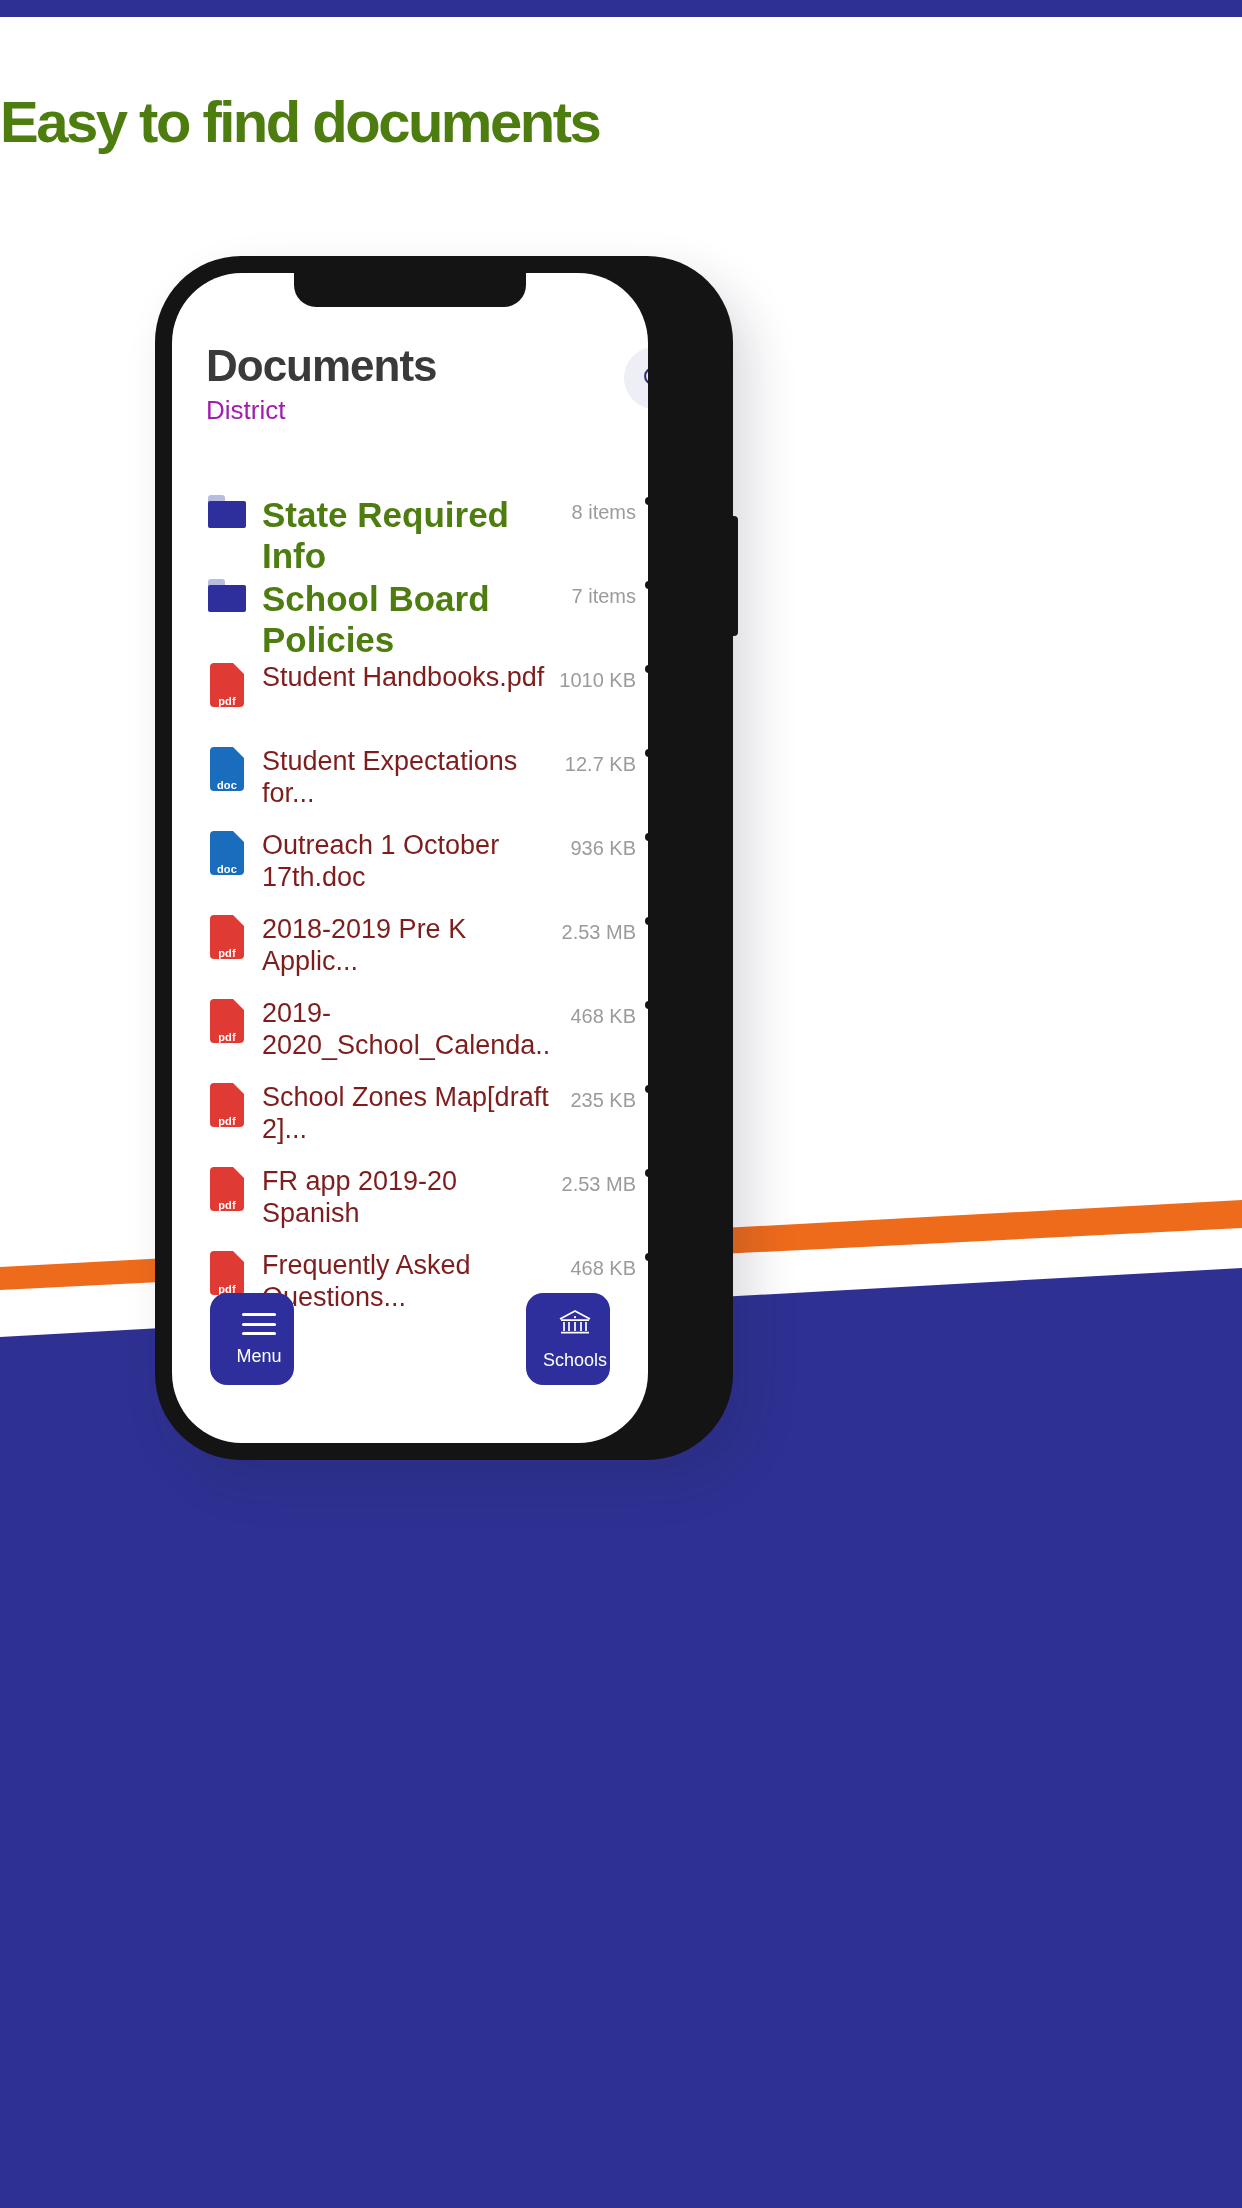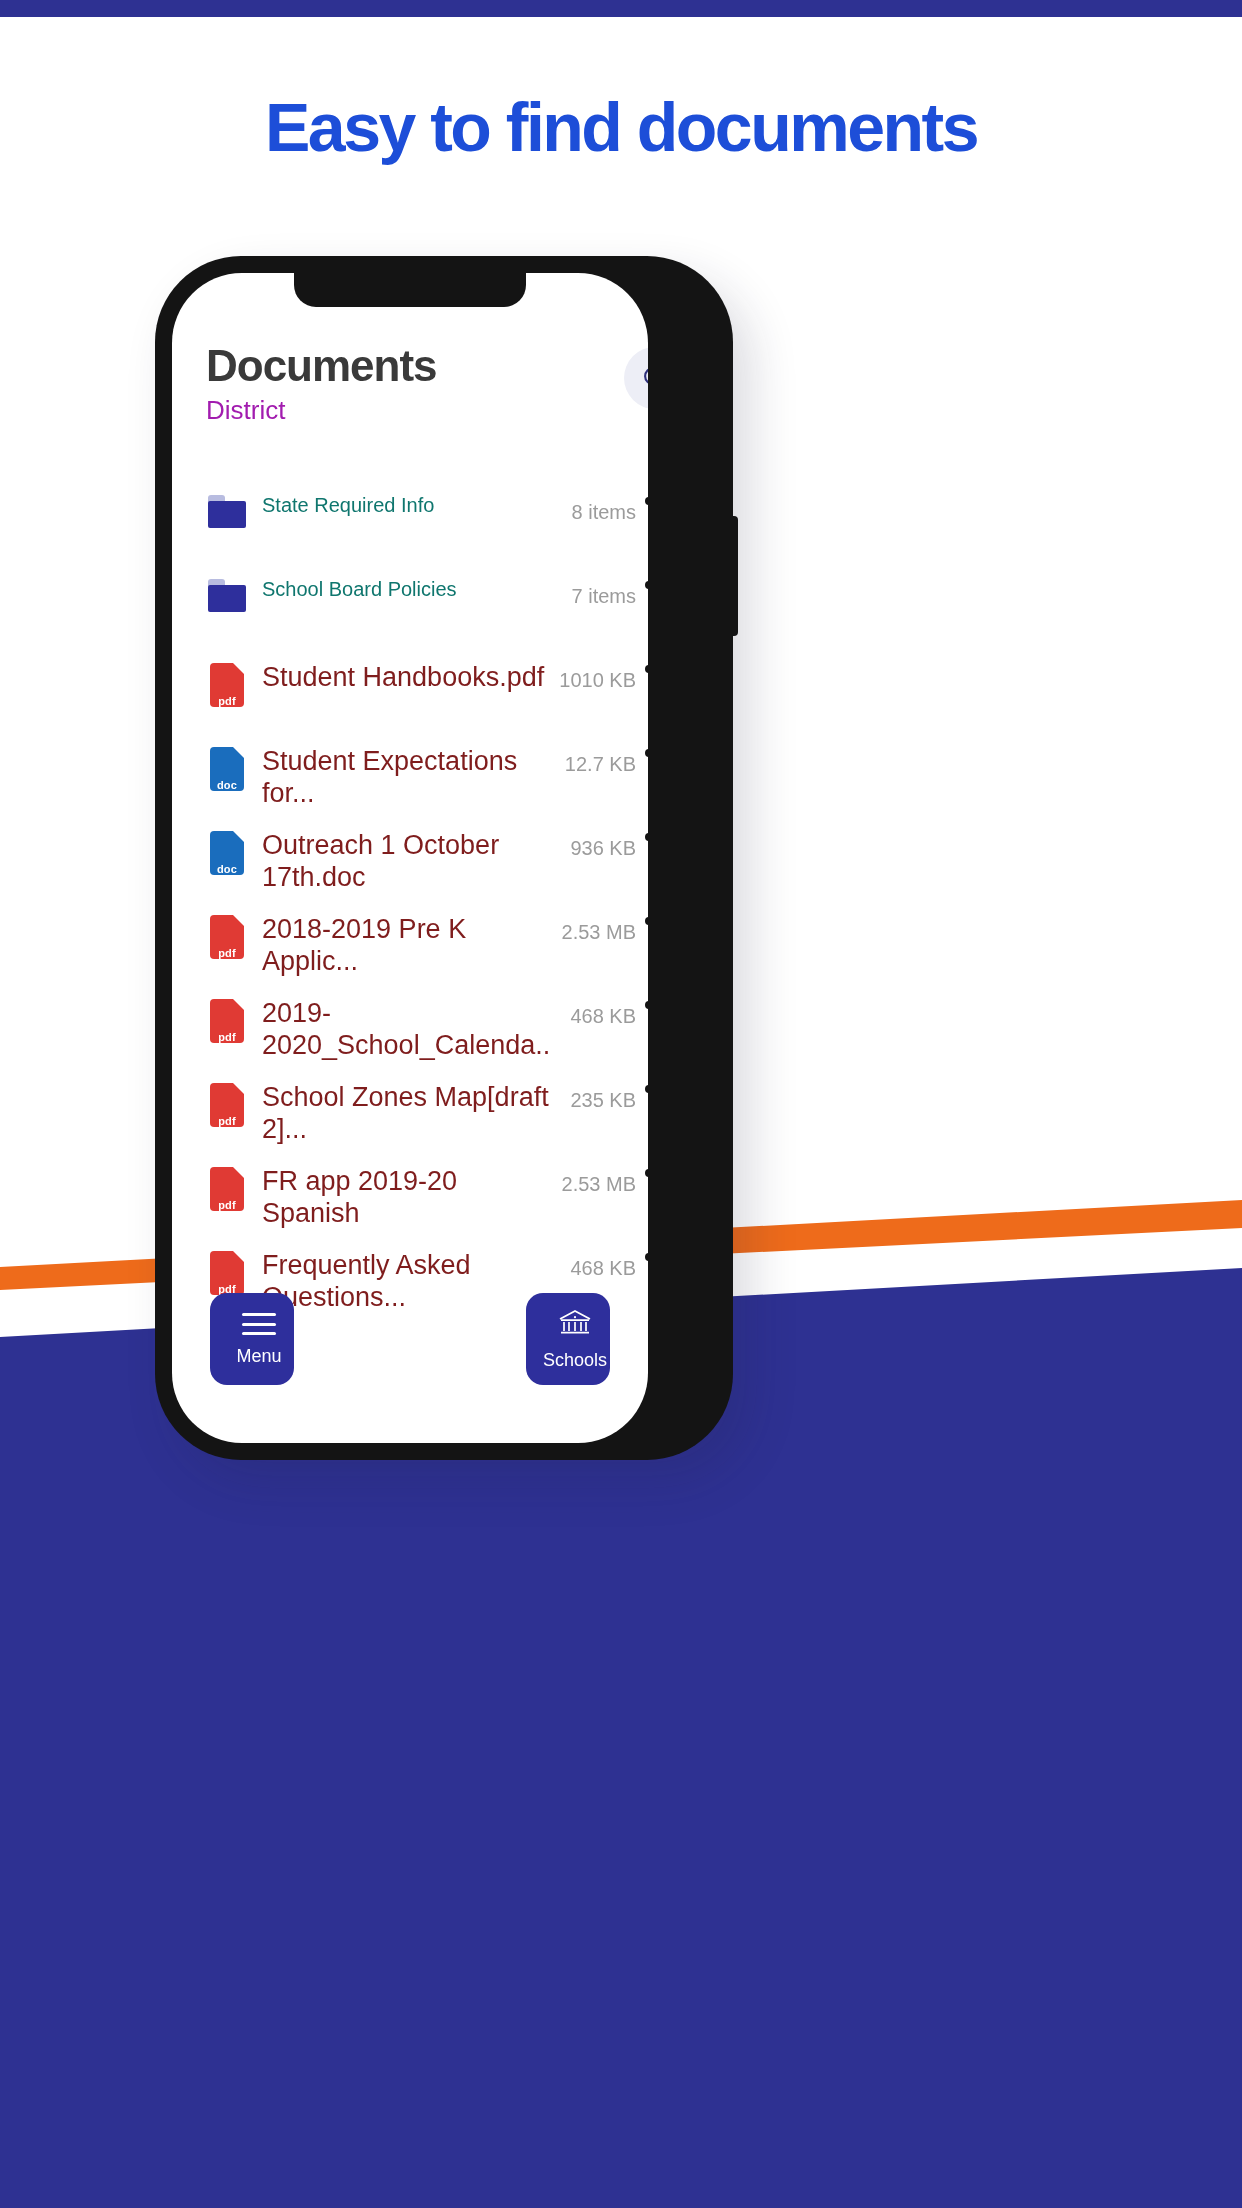--- a/index.html
+++ b/index.html
@@ -15,23 +15,23 @@
   
   .top-bar {
     position:absolute; left:0; top:0; width:1242px; height:17px;
     background:#2e3192;
   }
   .bg-svg { position:absolute; left:0; top:0; width:1242px; height:2208px; }
 
   
   .headline {
     position:absolute; left:0; top:88px; width:1242px;
-    text-align:center;
-    font-size:68px; font-weight:700; letter-spacing:-2.5px;
-    color:#1d4ed8;
+    text-align:left;
+    font-size:58px; font-weight:700; letter-spacing:-2.5px;
+    color:#4d7c0f;
     font-family:"Liberation Sans", sans-serif;
   }
 
   
   .phone {
     position:absolute;
     left:155px; top:256px;
     width:578px; height:1204px;
     background:#141414;
     border-radius:86px;
@@ -92,21 +92,21 @@
     display:flex; align-items:center; justify-content:center;
     margin-top:16px;
   }
   .doc-name {
     flex:1 1 auto;
     font-size:27px; color:#7f1d1d; font-weight:400;
     line-height:1.18;
     margin-left:14px; margin-top:15px;
     word-break:break-word;
   }
-  .doc-name.folder { font-weight:400; font-size:20px; color:#0f766e; }
+  .doc-name.folder { font-weight:700; font-size:35px; color:#4d7c0f; }
   .doc-meta {
     flex:0 0 auto;
     font-size:20px; color:#9b9b9b;
     margin-top:22px; margin-left:10px;
     white-space:nowrap;
   }
   .doc-more {
     flex:0 0 auto; width:52px;
     margin-top:18px;
     display:flex; align-items:center; justify-content:center;

